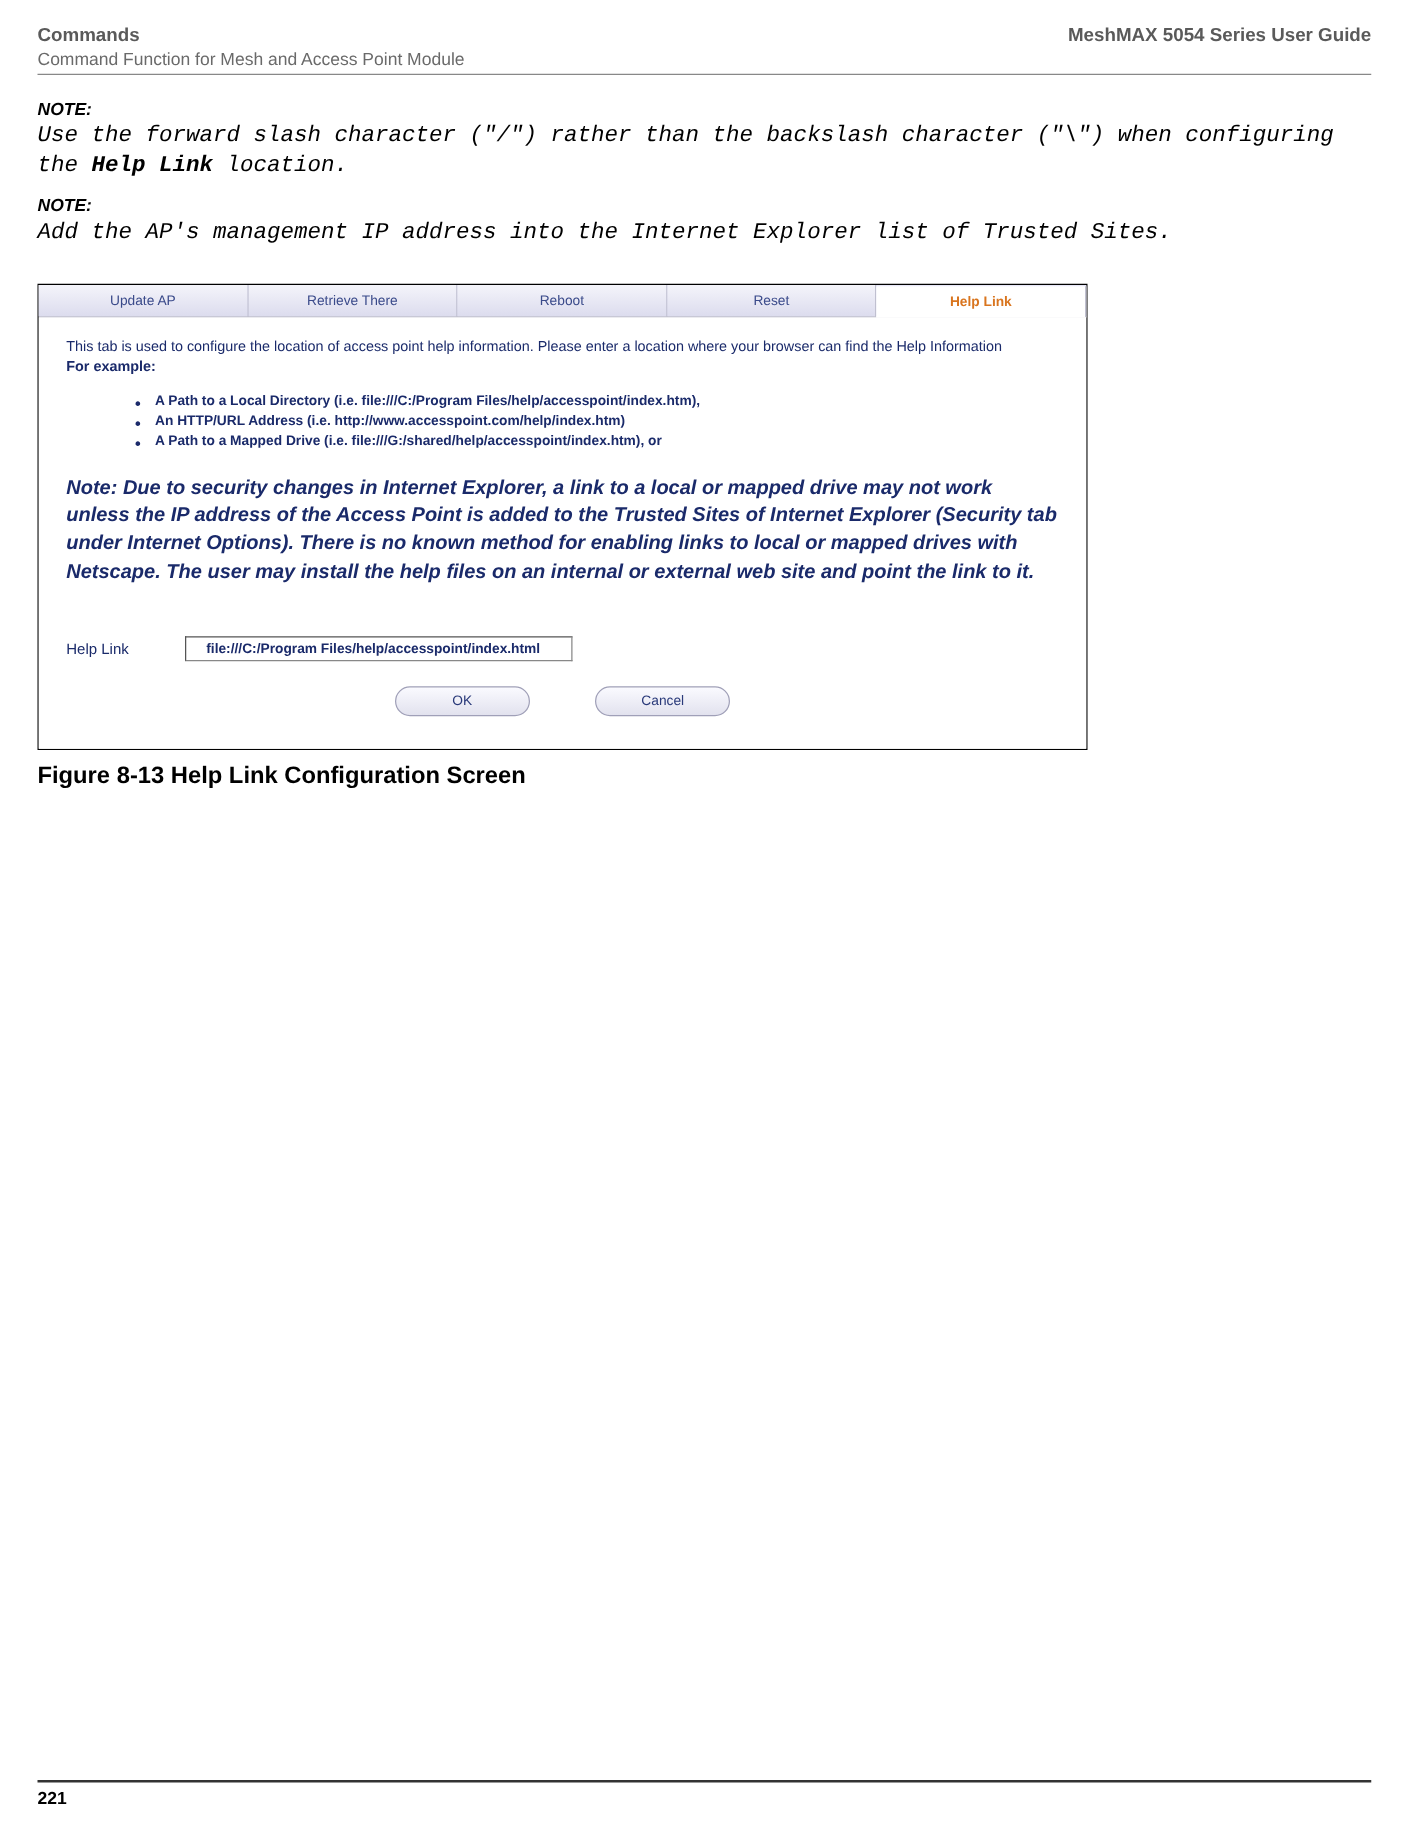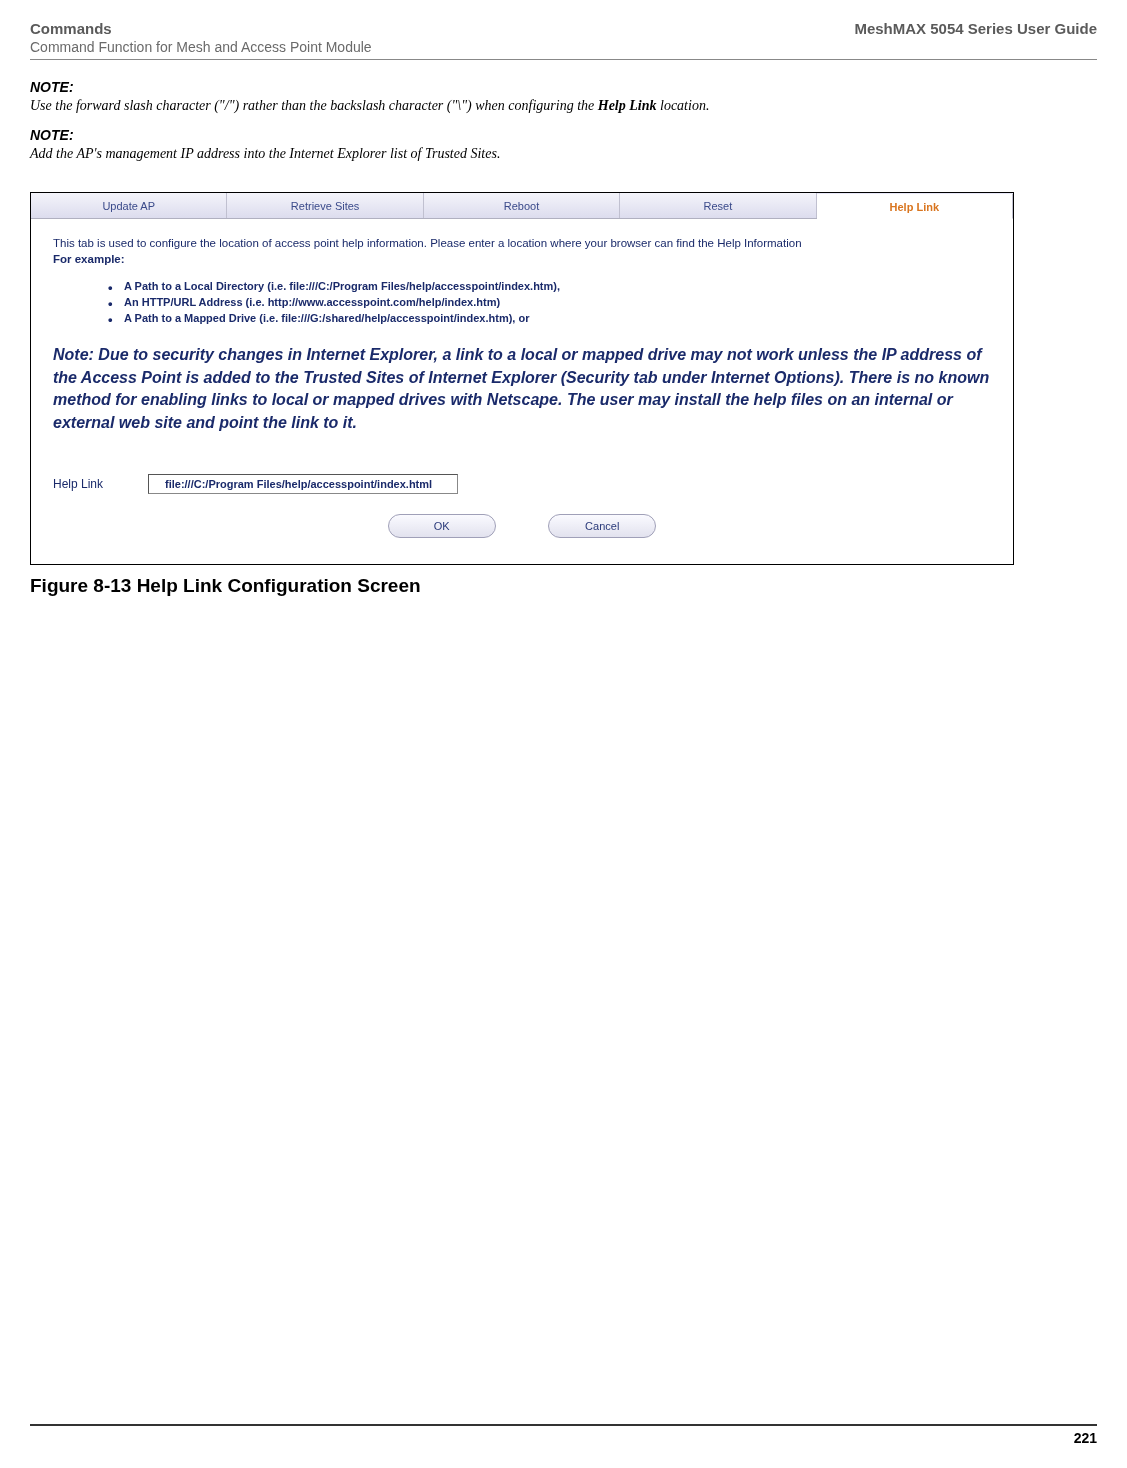--- a/index.html
+++ b/index.html
@@ -44,27 +44,27 @@
     .note-label {
       font-weight: bold;
       font-style: italic;
       font-family: Arial, Helvetica, sans-serif;
       font-size: 14px;
       width: 60px;
       flex-shrink: 0;
     }
     .note-text {
       font-style: italic;
-      font-family: Liberation Serif, serif;
-      font-size: 14px;
+      font-family: Liberation Mono, monospace;
+      font-size: 18px;
     }
     .bold-italic { font-weight: bold; font-style: italic; }
     .screenshot-box {
       border: 1px solid #000;
-      width: 984px;
+      width: 840px;
       margin-top: 28px;
       background: #fff;
     }
     .tabs {
       display: flex;
       height: 26px;
       background: linear-gradient(#e8e8f8,#dadaf0);
       border-bottom: 1px solid #b0b0c0;
     }
     .tab {
@@ -178,21 +178,21 @@
       position: absolute;
       bottom: 22px;
       left: 30px;
       right: 30px;
     }
     .footer-line {
       border-top: 2px solid #333;
       margin-bottom: 4px;
     }
     .footer-num {
-      text-align: right;
+      text-align: left;
       font-weight: bold;
       font-size: 14px;
     }
   </style>
 </head>
 <body>
 
 <div class="header-row">
   <div class="header-left">Commands</div>
   <div class="header-right">MeshMAX 5054 Series User Guide</div>
@@ -208,21 +208,21 @@
 </div>
 
 <div class="note-block">
   <div class="note-label">NOTE:</div>
   <div class="note-text">Add the AP's management IP address into the Internet Explorer list of Trusted Sites.</div>
 </div>
 
 <div class="screenshot-box">
   <div class="tabs">
     <div class="tab">Update AP</div>
-    <div class="tab">Retrieve Sites</div>
+    <div class="tab">Retrieve There</div>
     <div class="tab">Reboot</div>
     <div class="tab">Reset</div>
     <div class="tab active">Help Link</div>
   </div>
   <div class="tab-content">
     <div class="intro-text">This tab is used to configure the location of access point help information. Please enter a location where your browser can find the Help Information</div>
     <div class="example-label">For example:</div>
     <ul class="bullet-list">
       <li class="bullet-item">A Path to a Local Directory (i.e. file:///C:/Program Files/help/accesspoint/index.htm),</li>
       <li class="bullet-item">An HTTP/URL Address (i.e. http://www.accesspoint.com/help/index.htm)</li>

